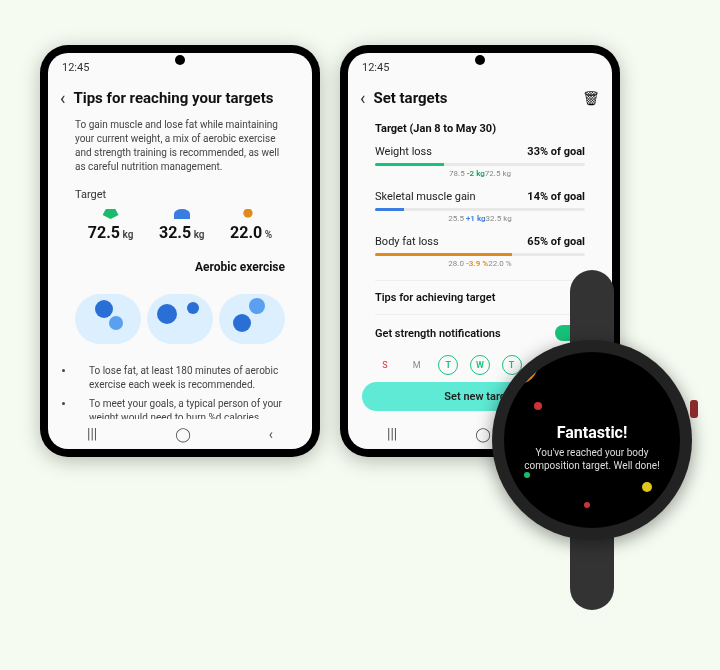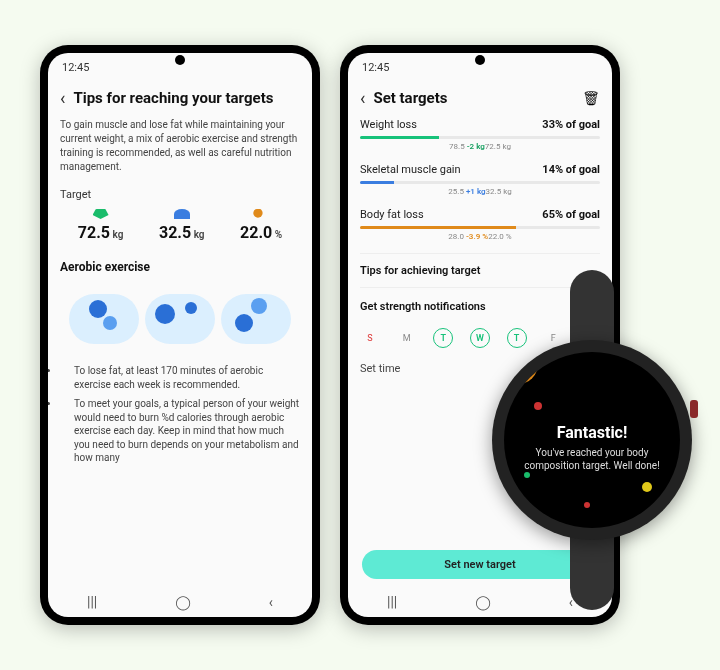--- a/index.html
+++ b/index.html
@@ -1,39 +1,39 @@
 <!DOCTYPE html>
 <html><head>
 <meta charset="utf-8">
 <style>
   * { margin: 0; padding: 0; box-sizing: border-box; font-family: -apple-system, BlinkMacSystemFont, "Segoe UI", Roboto, sans-serif; }
   body { width: 720px; height: 670px; background: #f5fbf0; display: flex; align-items: center; justify-content: center; position: relative; overflow: hidden; }
   .stage { position: relative; width: 720px; height: 670px; }
-  .phone { position: absolute; width: 280px; height: 580px; background: #000; border-radius: 28px; padding: 8px; box-shadow: 0 4px 20px rgba(0,0,0,.25); }
+  .phone { position: absolute; width: 280px; height: 412px; background: #000; border-radius: 28px; padding: 8px; box-shadow: 0 4px 20px rgba(0,0,0,.25); }
   .phone.left { left: 40px; top: 45px; }
   .phone.right { left: 340px; top: 45px; }
   .screen { width: 100%; height: 100%; background: #fafafa; border-radius: 20px; overflow: hidden; display: flex; flex-direction: column; position: relative; }
   .camera { position: absolute; top: 10px; left: 50%; transform: translateX(-50%); width: 10px; height: 10px; background: #000; border-radius: 50%; z-index: 5; }
   .status { height: 28px; display: flex; align-items: center; padding: 0 14px; font-size: 11px; color: #333; }
   .hdr { display: flex; align-items: center; padding: 6px 12px 10px; gap: 8px; }
   .hdr .back { font-size: 18px; color: #333; }
   .hdr .title { font-size: 15px; font-weight: 700; color: #111; flex: 1; }
   .hdr .trash { font-size: 14px; }
-  .content { flex: 1; overflow: hidden; padding: 0 12px; font-size: 10px; color: #444; }
+  .content { flex: 1; overflow: hidden; padding: 0 27px; font-size: 10px; color: #444; }
   .intro { line-height: 1.4; margin-bottom: 14px; }
   .label-sm { font-size: 11px; color: #333; margin-bottom: 8px; }
   .trow { display: flex; justify-content: space-around; margin-bottom: 18px; }
   .tcell { text-align: center; }
   .ticon { width: 16px; height: 10px; margin: 0 auto 4px; border-radius: 4px; }
   .ticon.green { background: #1abc6b; clip-path: polygon(20% 0,80% 0,100% 60%,50% 100%,0 60%); }
   .ticon.blue { background: #3a7de0; border-radius: 50% 50% 0 0; }
   .ticon.orange { background: #e08a1a; clip-path: circle(35% at 30% 40%); position: relative; }
   .tval { font-size: 16px; font-weight: 700; color: #111; }
   .tunit { font-size: 10px; font-weight: 600; }
-  .sec-title { font-size: 12px; font-weight: 700; color: #111; margin: 8px 0 10px; }
+  .sec-title { font-size: 12px; font-weight: 700; color: #111; margin: 8px 0 10px; text-align: right; }
   .bubbles { height: 70px; display: flex; gap: 6px; align-items: center; justify-content: center; margin-bottom: 10px; }
   .blob { position: relative; width: 70px; height: 50px; background: #dbeffe; border-radius: 30px; }
   .dot { position:absolute; border-radius:50%; }
   .bul { padding-left: 14px; margin-bottom: 6px; line-height: 1.35; }
   .navbar { height: 30px; display:flex; align-items:center; justify-content:space-around; font-size:14px; color:#555; }
   
   .range { font-size: 11px; font-weight: 700; color: #111; padding: 4px 0 10px; }
   .goal { margin-bottom: 12px; }
   .goal-row { display:flex; justify-content:space-between; font-size:11px; }
   .goal-row .gname { color:#222; }
@@ -112,21 +112,21 @@
           <div class="blob">
               <span class="dot" style="width:20px;height:20px;background:#2a6fd6;top:10px;left:10px"></span>
               <span class="dot" style="width:12px;height:12px;background:#2a6fd6;top:8px;left:40px"></span>
             </div>
           <div class="blob">
               <span class="dot" style="width:16px;height:16px;background:#5a9ff0;top:4px;left:30px"></span>
               <span class="dot" style="width:18px;height:18px;background:#2a6fd6;top:20px;left:14px"></span>
             </div>
         </div>
         <ul>
-          <li class="bul">To lose fat, at least 170 minutes of aerobic exercise each week is recommended.</li>
+          <li class="bul">To lose fat, at least 180 minutes of aerobic exercise each week is recommended.</li>
           <li class="bul">To meet your goals, a typical person of your weight would need to burn %d calories through aerobic exercise each day. Keep in mind that how much you need to burn depends on your metabolism and how many</li>
         </ul>
       </div>
       <div class="navbar">
           <span>|||</span>
           <span>◯</span>
           <span>‹</span>
         </div>
     </div>
   </div>
@@ -136,20 +136,21 @@
     <div class="screen">
       <div class="status">
           <span>12:45</span>
         </div>
       <div class="hdr">
         <span class="back">‹</span>
         <span class="title">Set targets</span>
         <span class="trash">🗑</span>
       </div>
       <div class="content">
+        <div class="range">Target (Jan 8 to May 30)</div>
 
         <div class="goal">
           <div class="goal-row">
               <span class="gname">Weight loss</span>
               <span class="gpct">33% of goal</span>
             </div>
           <div class="bar">
               <div class="fill green"></div>
             </div>
           <div class="goal-sub">

